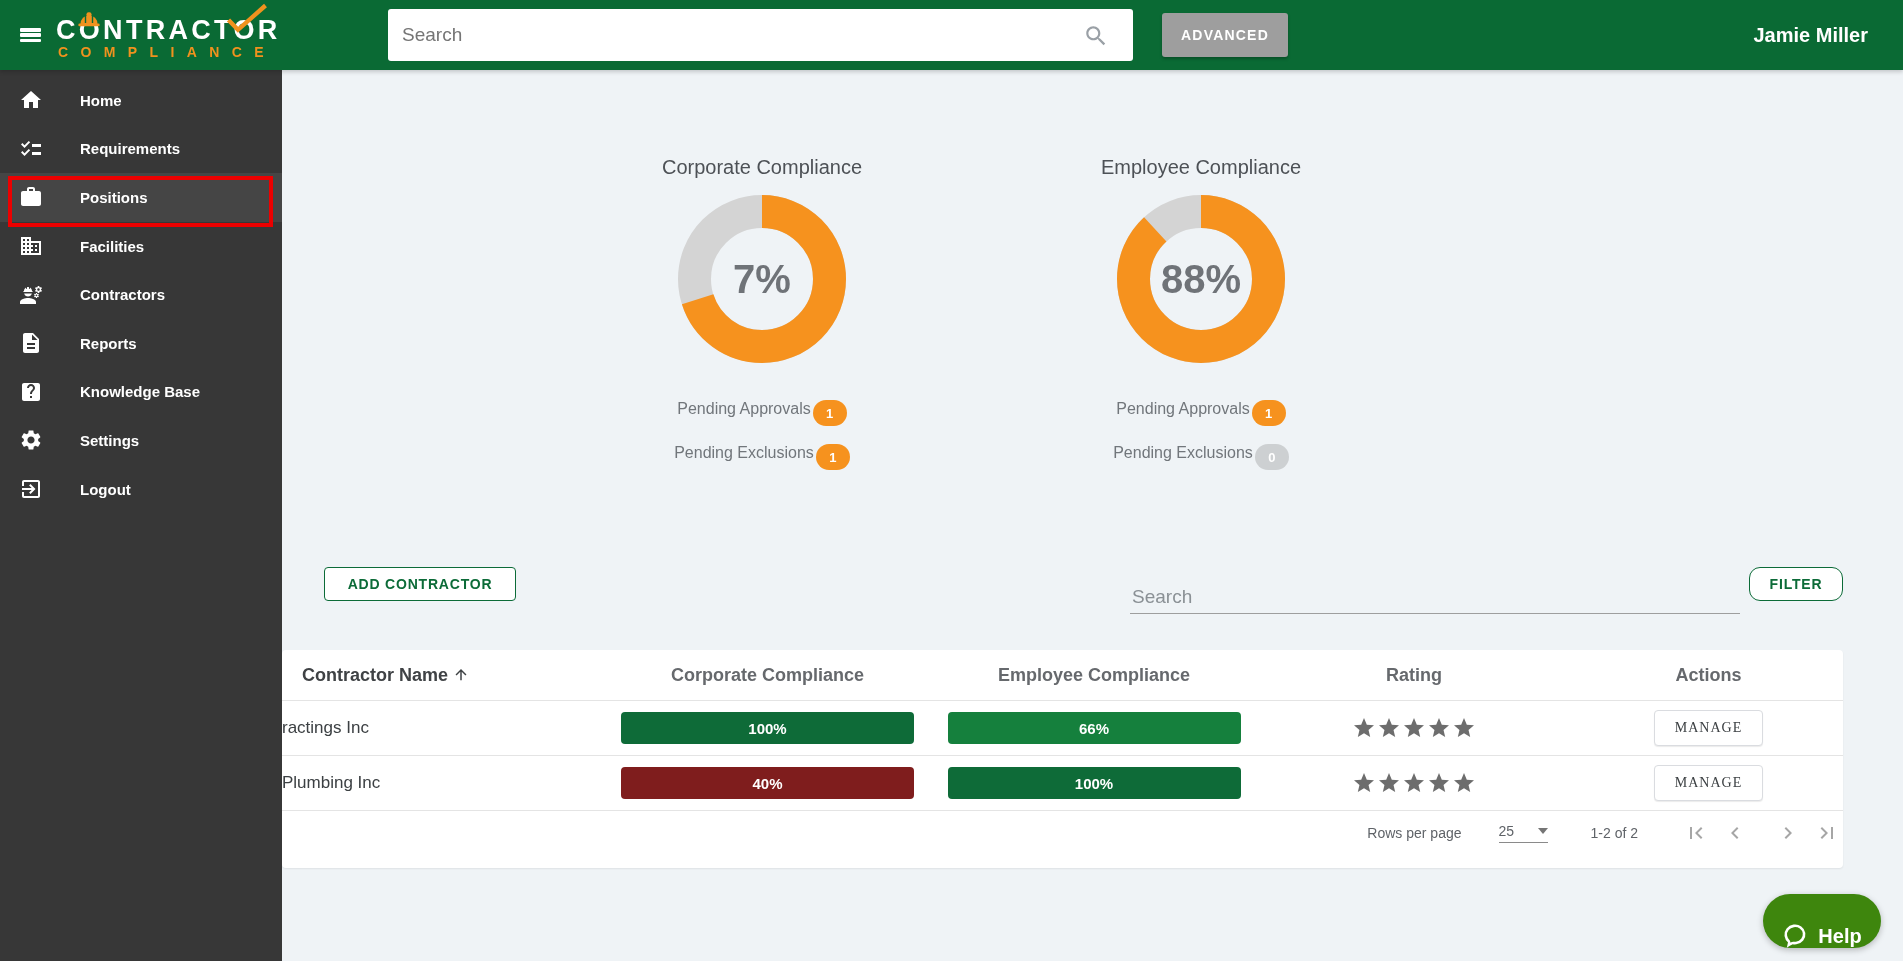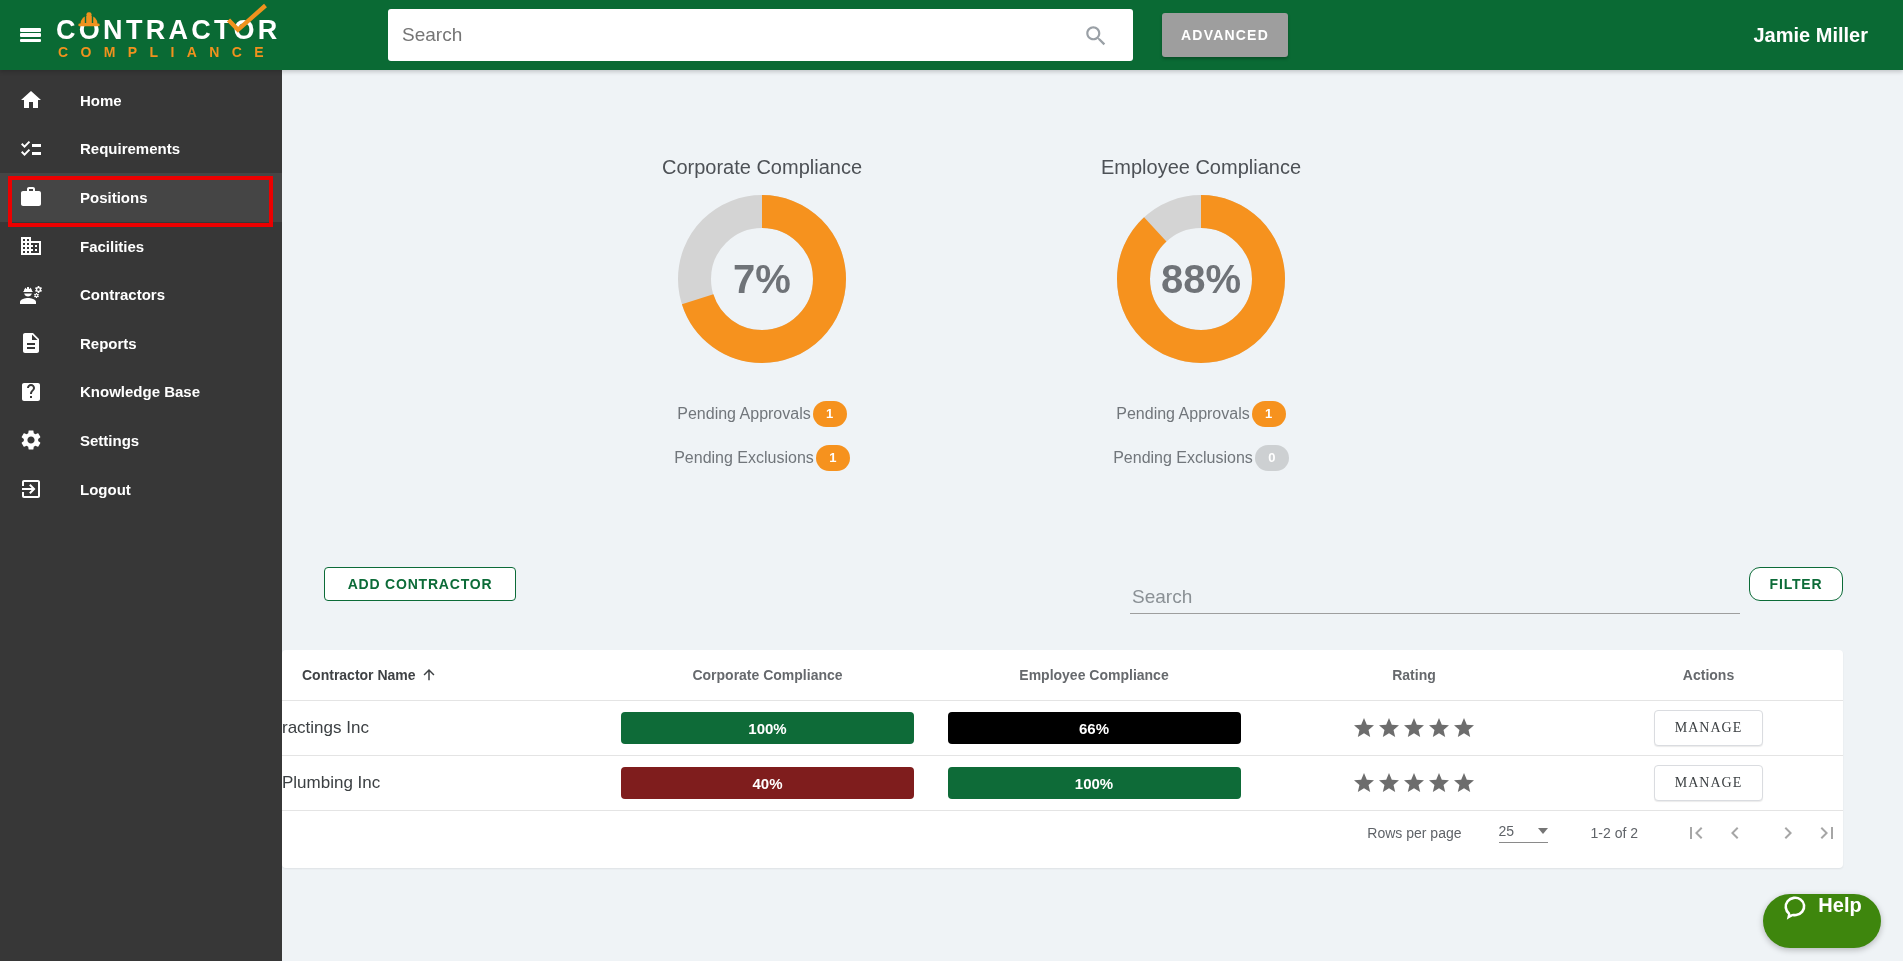--- a/index.html
+++ b/index.html
@@ -29,54 +29,54 @@
 
   
   .main { position:absolute; left:282px; top:70px; width:1621px; height:891px; background:#eff3f6; }
 
   .chart-block { position:absolute; top:84px; width:440px; }
   .chart-block.c1 { left:260px; }
   .chart-block.c2 { left:699px; }
   .chart-title { text-align:center; font-size:20px; color:#4d5156; height:26px; line-height:26px; }
   .donut-wrap { position:relative; width:168px; height:168px; margin:15px auto 0; }
   .donut-center { position:absolute; left:0; top:0; width:168px; height:168px; display:flex; align-items:center; justify-content:center; font-size:40px; font-weight:bold; color:#6f7378; }
-  .pend-row { display:flex; align-items:center; justify-content:center; margin-top:0; height:27px; gap:2px; }
+  .pend-row { display:flex; justify-content:center; margin-top:0; height:27px; gap:2px; }
   .pend-row.first { margin-top:37px; }
   .pend-row.second { margin-top:17px; }
   .pend-label { font-size:16px; color:#71767b; }
   .badge { min-width:34px; height:26px; border-radius:13px; color:#fff; font-size:13px; font-weight:bold; display:flex; align-items:center; justify-content:center; }
 
   .btn-outline-green { position:absolute; background:#fff; border:1px solid #0c6b38; border-radius:4px; color:#0c6b38; font-family:inherit; font-size:14px; font-weight:bold; letter-spacing:0.8px; cursor:pointer; }
   .add-contractor { left:42px; top:497px; width:192px; height:34px; }
   .filter-btn { left:1467px; top:497px; width:94px; height:34px;border-radius:11px; }
   .table-search { position:absolute; left:848px; top:505px; width:610px; height:39px; border:none; border-bottom:1px solid #9e9e9e; background:transparent; outline:none; font-size:19px; color:#444; font-family:inherit; padding:10px 2px 4px 2px; }
   .table-search::placeholder { color:#8a9095; opacity:1; }
 
   
   .table { position:absolute; left:0; top:580px; width:1561px; height:218px; background:#fff; border-radius:4px; box-shadow:0 1px 2px rgba(0,0,0,0.07); }
   .trow { display:grid; grid-template-columns:319px 333px 320px 320px 269px; align-items:center; }
   .thead { height:50px; }
   .tbody-row { height:55px; border-top:1px solid #e4e4e4; }
-  .th { font-size:14px; color:#66696d; font-weight:bold; text-align:center; }
+  .th { font-size:18px; color:#66696d; font-weight:bold; text-align:center; }
   .th.name { text-align:left; padding-left:20px; color:#3f4245; display:flex; align-items:center; gap:4px; }
   .td-name { font-size:17px; color:#3c4043; padding-left:0; overflow:hidden; white-space:nowrap; }
   .chip { width:293px; height:32px; margin:0 auto; border-radius:4px; color:#fff; font-size:15px; font-weight:bold; display:flex; align-items:center; justify-content:center; }
   .stars { display:flex; justify-content:center; gap:1px; }
   .manage-btn { display:block; margin:0 auto; width:109px; height:36px; background:#fff; border:1px solid #dadce0; border-radius:4px; font-family:Liberation Serif, serif; font-size:14px; font-weight:500; color:#3c4043; letter-spacing:1px; box-shadow:0 1px 1px rgba(0,0,0,0.08); cursor:pointer; }
 
   .tfoot { height:44px; border-top:1px solid #e4e4e4; display:flex; align-items:center; justify-content:flex-end; padding-right:4px; color:#5f6368; font-size:14px; }
   .rpp-label { margin-right:37px; }
   .rpp-select { display:flex; align-items:center; justify-content:space-between; width:49px; border-bottom:1px solid #8a8a8a; padding-bottom:3px; cursor:pointer; }
   .rpp-select .caret { width:0; height:0; border-left:5px solid transparent; border-right:5px solid transparent; border-top:6px solid #757575; }
   .range-label { margin-left:43px; }
   .pg-icons { display:flex; align-items:center; gap:15px; margin-left:46px; }
   .pg-icons .pgbtn { width:24px; height:24px; cursor:default; }
 
   
-  .help-btn { position:absolute; right:22px; bottom:13px; width:118px; height:54px; border:none; border-radius:27px; background:#3e860d; color:#fff; display:flex; align-items:flex-start; justify-content:center; gap:10px; font-family:inherit; font-size:20px; font-weight:bold; box-shadow:0 2px 6px rgba(0,0,0,0.25); cursor:pointer; z-index:30; }
+  .help-btn { position:absolute; right:22px; bottom:13px; width:118px; height:54px; border:none; border-radius:27px; background:#3e860d; color:#fff; display:flex; align-items:flex-end; justify-content:center; gap:10px; font-family:inherit; font-size:20px; font-weight:bold; box-shadow:0 2px 6px rgba(0,0,0,0.25); cursor:pointer; z-index:30; }
 </style>
 </head>
 <body>
 
 <div class="app">
 
   <header class="topbar">
     <div class="hamburger">
         <span></span>
         <span></span>
@@ -234,21 +234,21 @@
         <div class="th">Rating</div>
         <div class="th">Actions</div>
       </div>
 
       <div class="trow tbody-row">
         <div class="td-name">ractings Inc</div>
         <div>
             <div class="chip" style="background-color: rgb(14, 107, 56);">100%</div>
           </div>
         <div>
-            <div class="chip" style="background-color: #000000;">66%</div>
+            <div class="chip" style="background-color: #15803d;">66%</div>
           </div>
         <div class="stars">
           <svg width="24" height="24" viewBox="0 0 24 24">
               <path fill="#6d6d6d" d="M12 17.27L18.18 21l-1.64-7.03L22 9.24l-7.19-.61L12 2 9.19 8.63 2 9.24l5.46 4.73L5.82 21z"></path>
             </svg>
           <svg width="24" height="24" viewBox="0 0 24 24">
               <path fill="#6d6d6d" d="M12 17.27L18.18 21l-1.64-7.03L22 9.24l-7.19-.61L12 2 9.19 8.63 2 9.24l5.46 4.73L5.82 21z"></path>
             </svg>
           <svg width="24" height="24" viewBox="0 0 24 24">
               <path fill="#6d6d6d" d="M12 17.27L18.18 21l-1.64-7.03L22 9.24l-7.19-.61L12 2 9.19 8.63 2 9.24l5.46 4.73L5.82 21z"></path>

